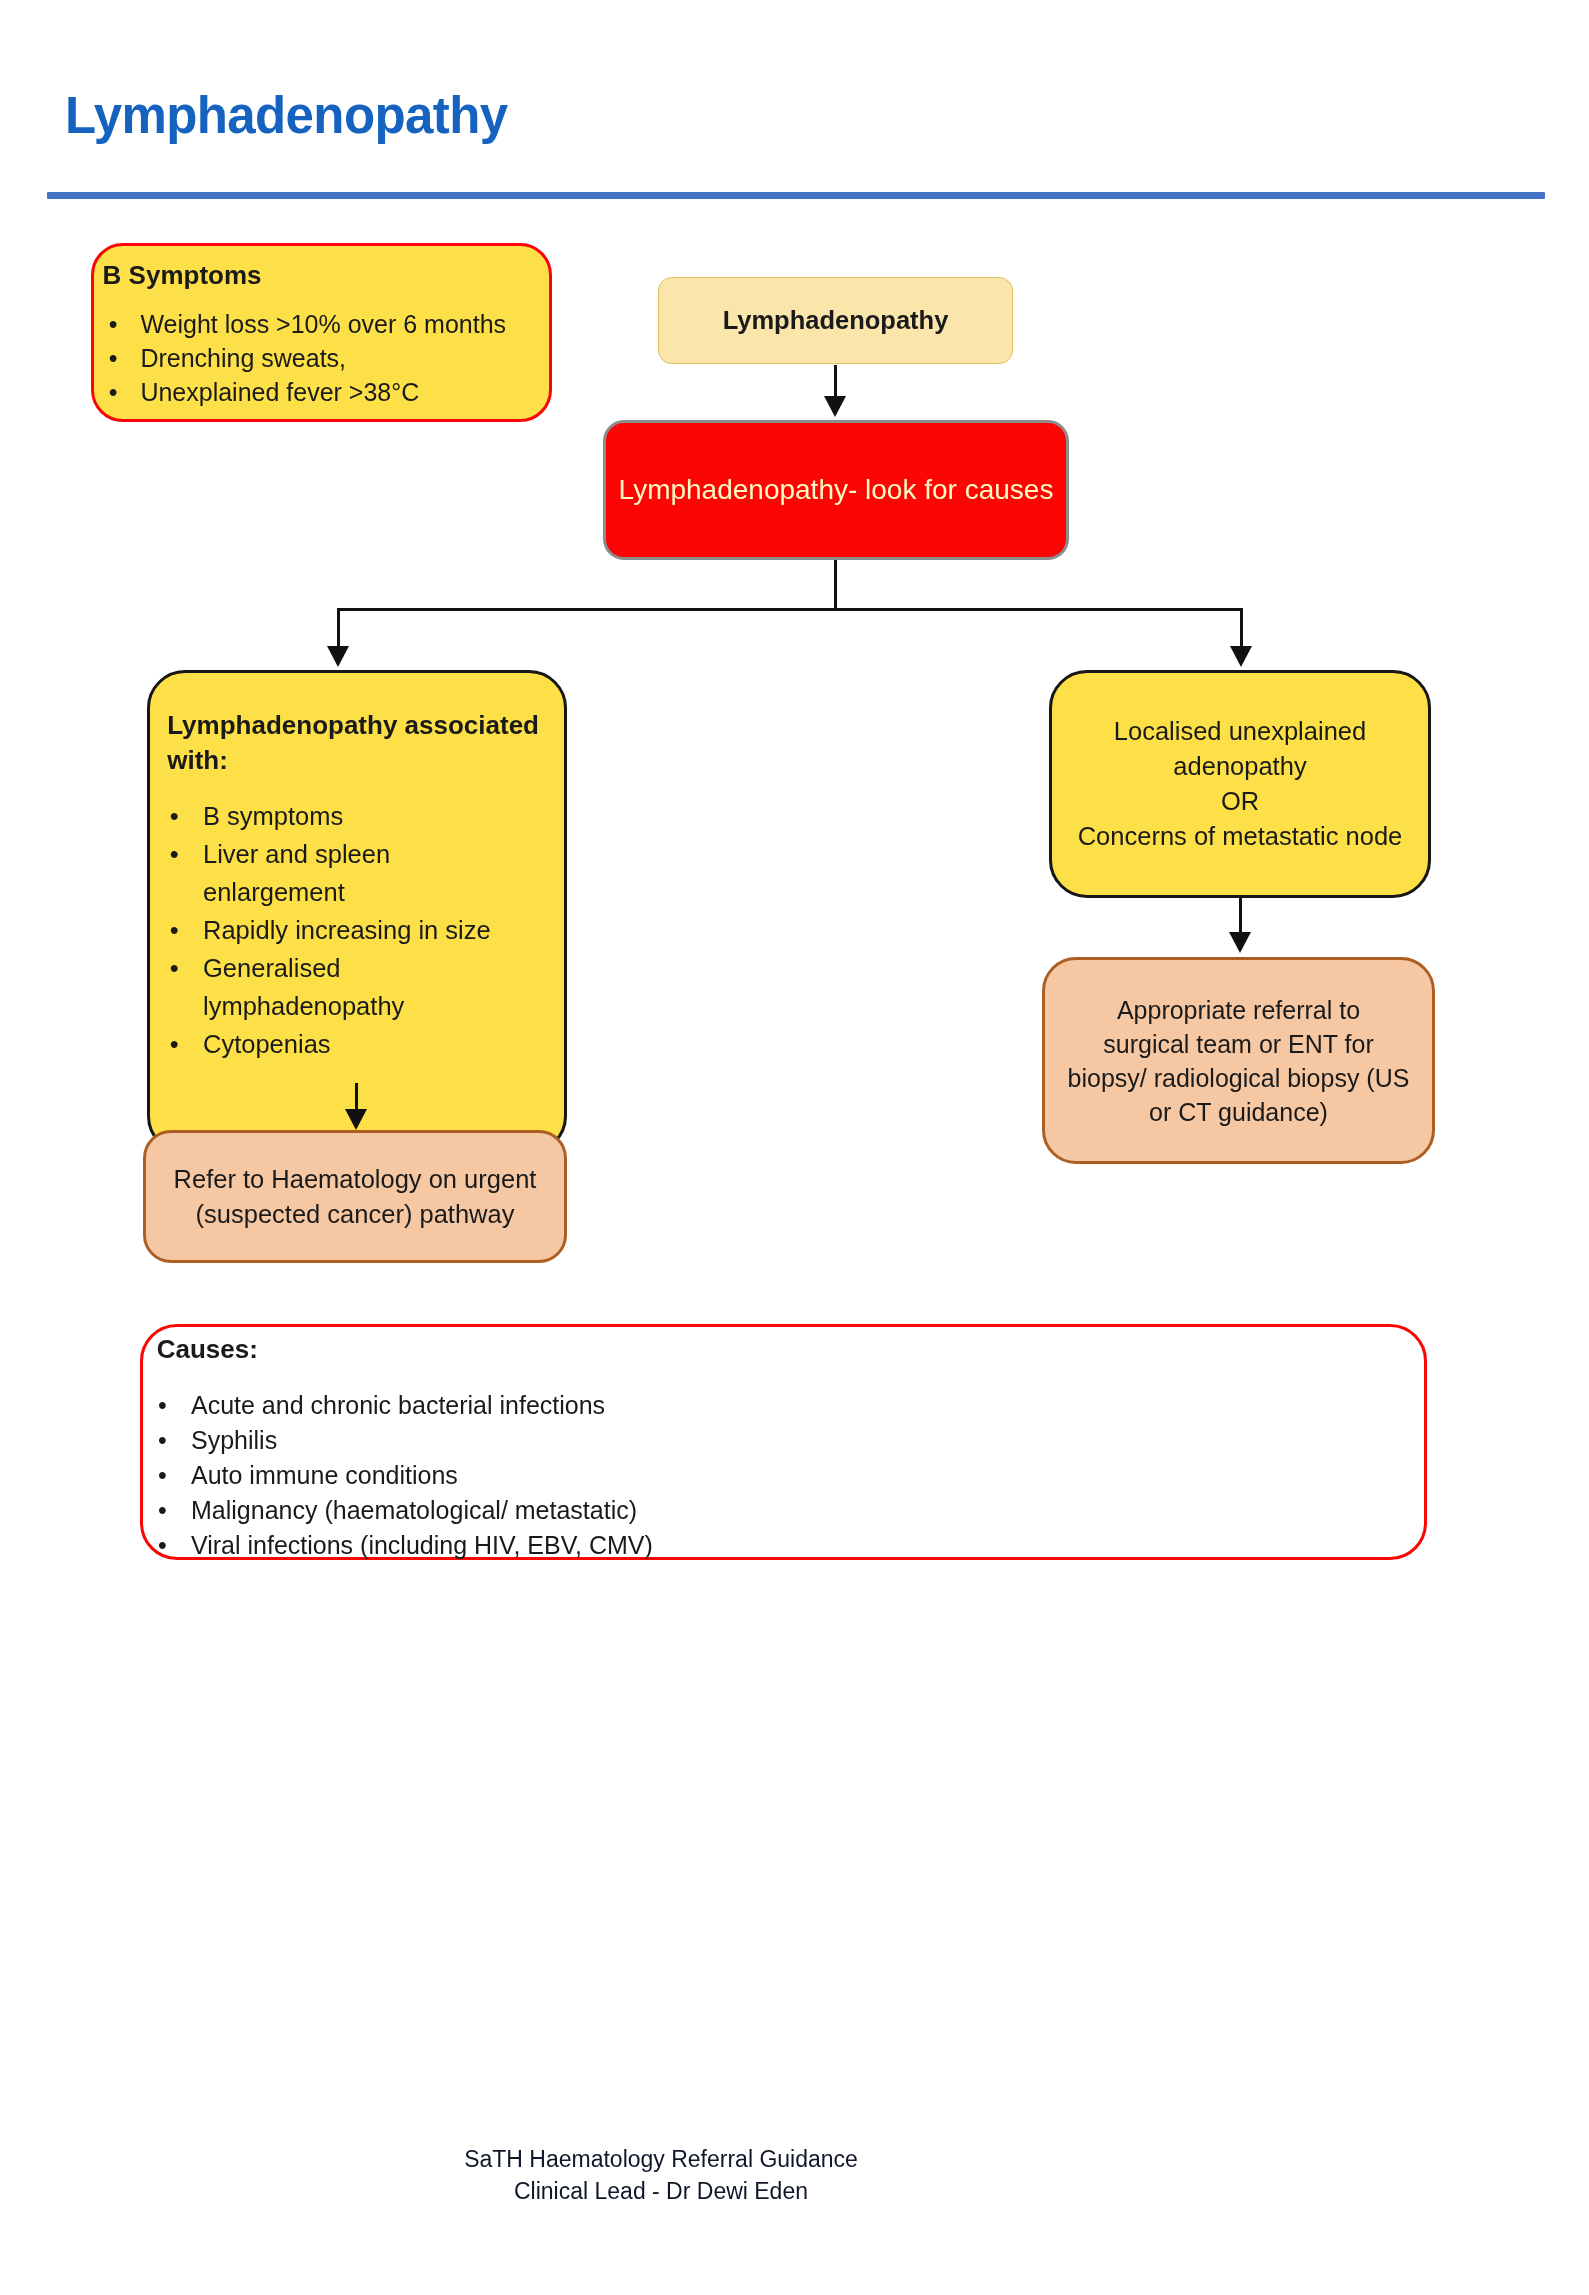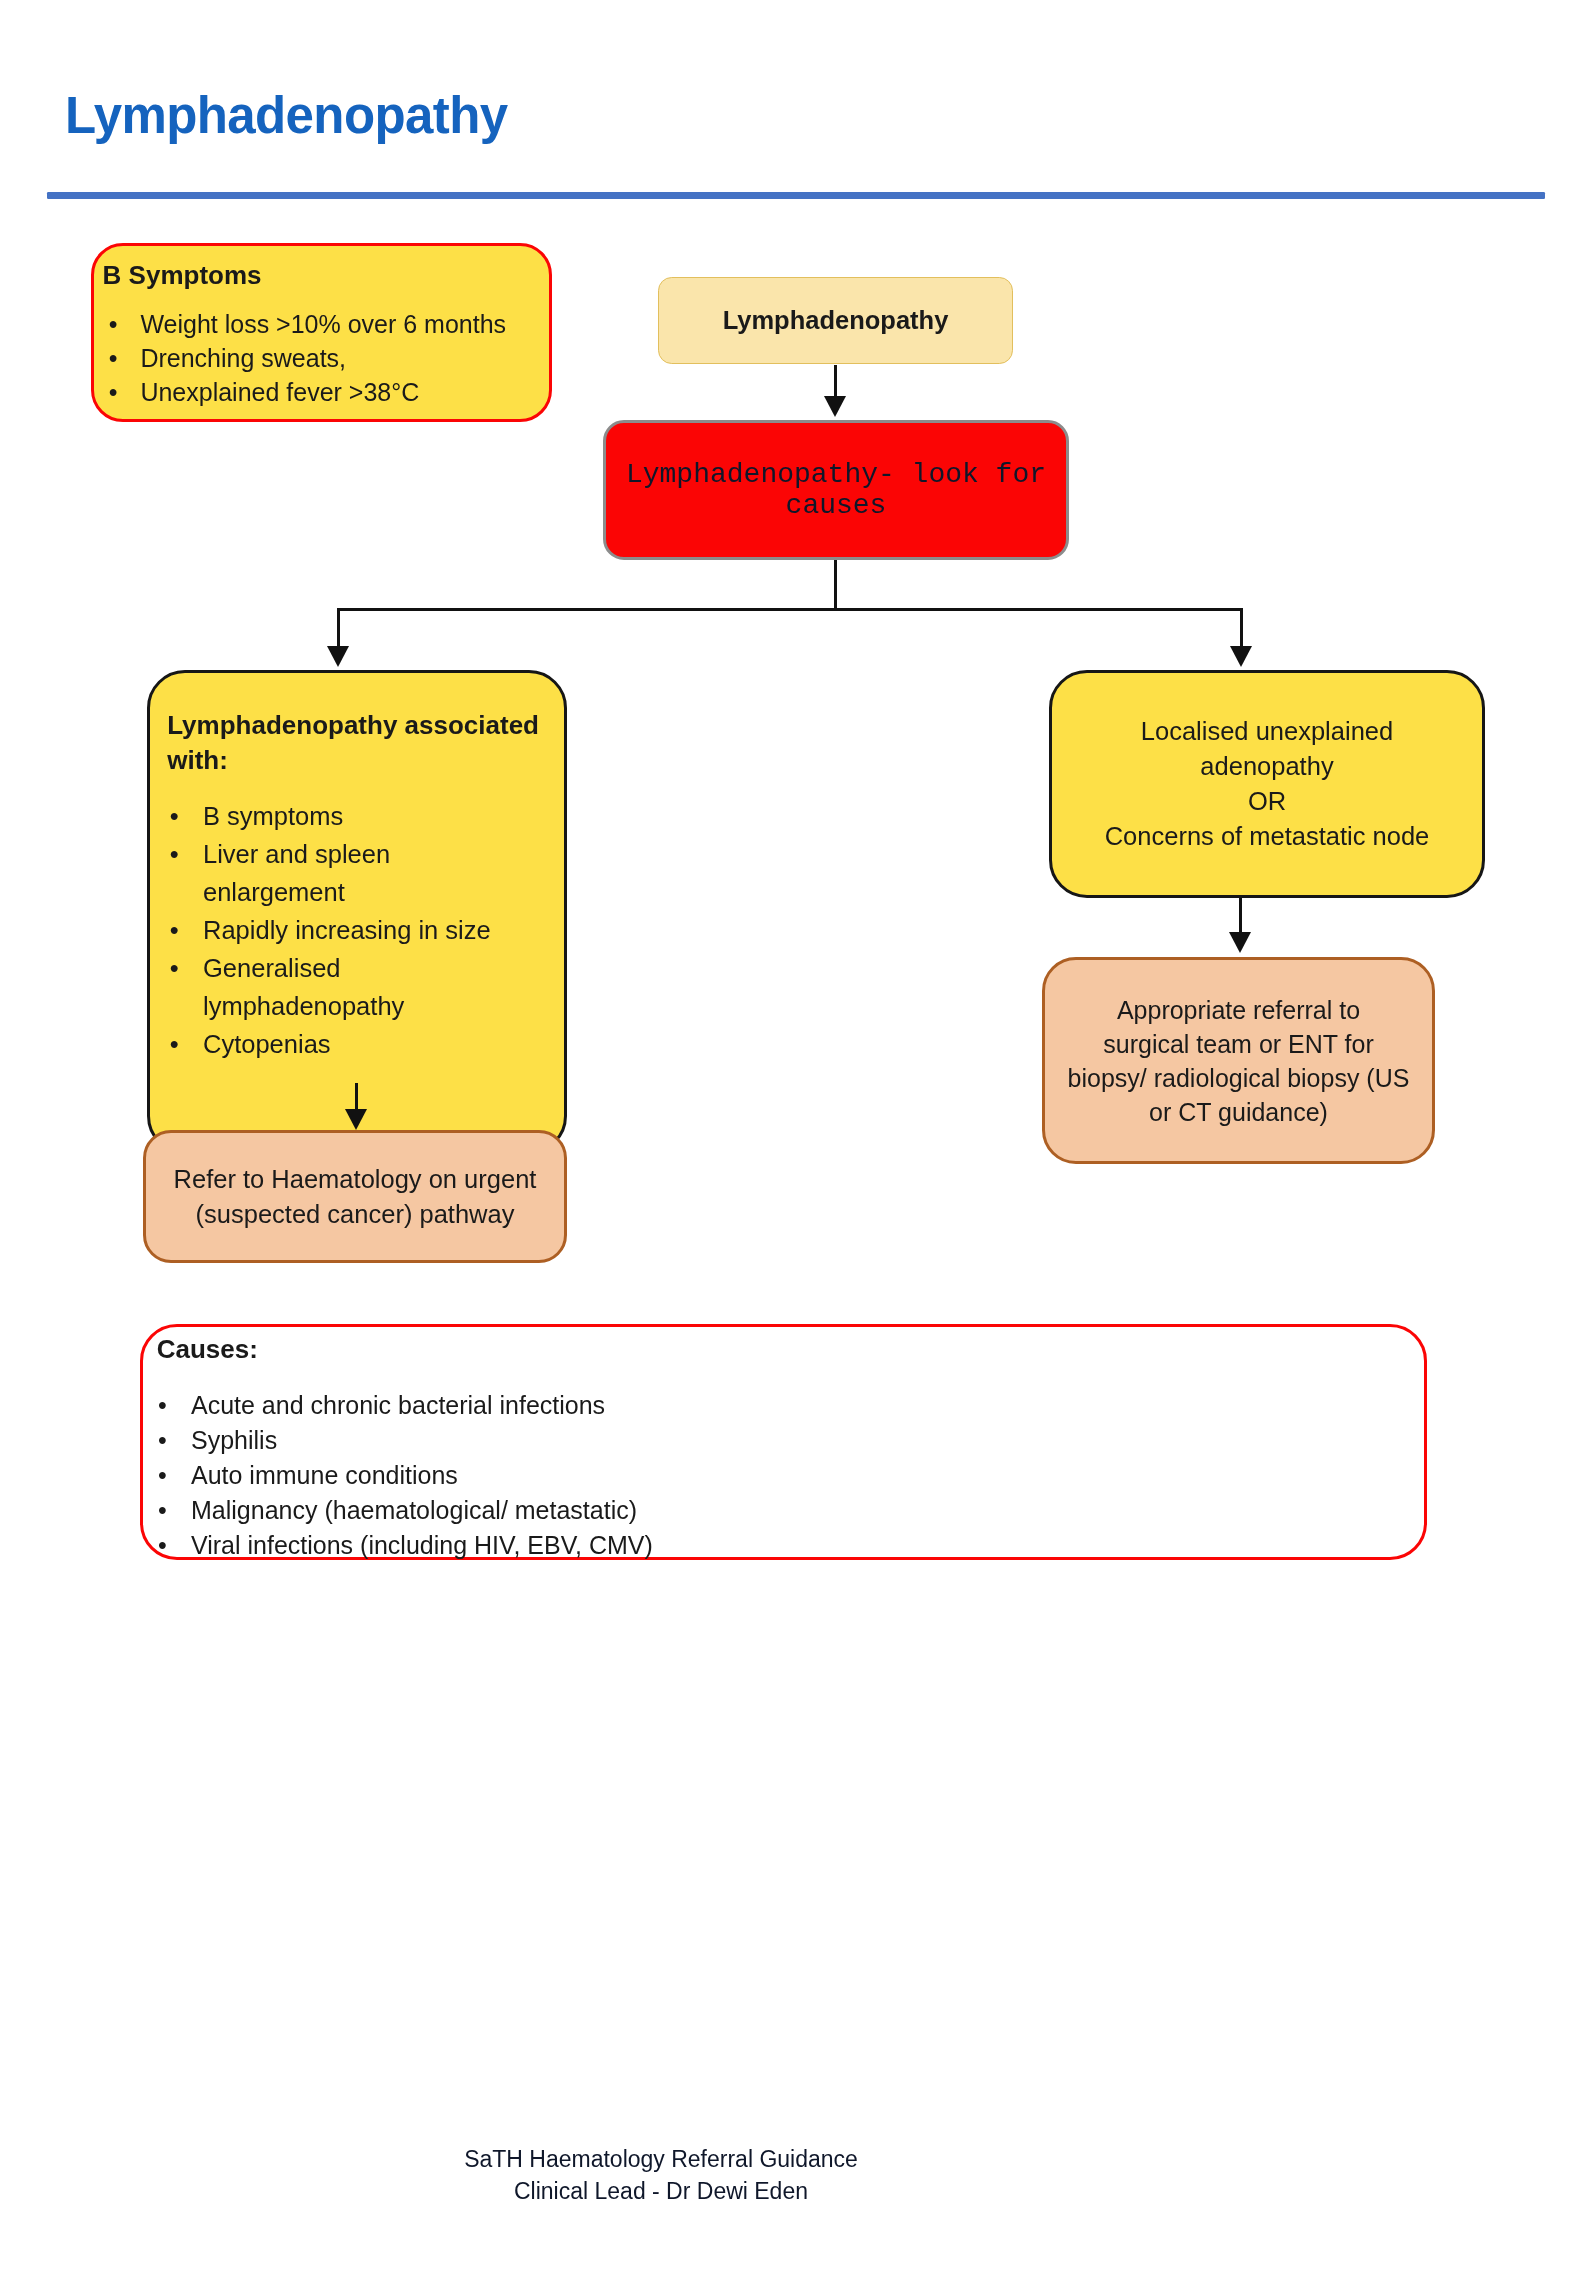--- a/index.html
+++ b/index.html
@@ -46,35 +46,35 @@
   .start-node {
     left:658px; top:277px; width:355px; height:87px;
     background:#FAE5AB; border:1.9px solid #E2BF5D; border-radius:13.7px;
     font-size:25.5px; font-weight:bold;
   }
 
   
   .red-node {
     left:603px; top:420px; width:466px; height:140px;
     background:#FB0505; border:3.7px solid #8C8C8C; border-radius:21px;
-    color:#0f172a; font-size:28px;font-family:Liberation Mono, monospace;
+    color:#fef9c3; font-size:28px;
   }
 
   
   .assoc-box {
     left:147px; top:670px; width:420px; height:484px;
     border:3.1px solid #161616; border-radius:38px;
     padding:35px 16px 0 16px;
   }
   .assoc-box .box-title { font-size:26px; font-weight:bold; line-height:35px; margin:0 0 18.6px 1.2px; }
   .assoc-box .row { display:flex; line-height:38px; font-size:25.5px; }
   .assoc-box .dot { width:37px; flex:0 0 37px; padding-left:3.7px; }
 
   .localised-box {
-    left:1049px; top:670px; width:436px; height:228px;
+    left:1049px; top:670px; width:382px; height:228px;
     border:3.1px solid #161616; border-radius:38px;
     font-size:25.5px; line-height:35px;
   }
 
   
   .orange { background:#F5C7A2; border:3.1px solid #AD5F23; }
   .refer-haem-box {
     left:143px; top:1130px; width:424px; height:133px;
     border-radius:28px; font-size:25.5px; line-height:35px;
   }

